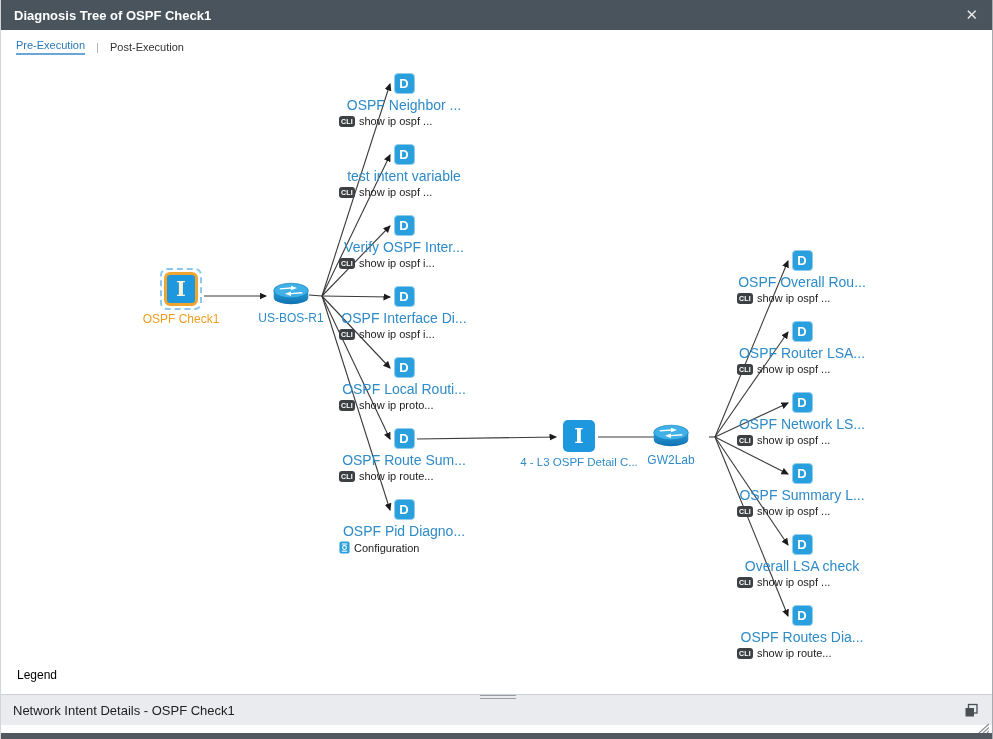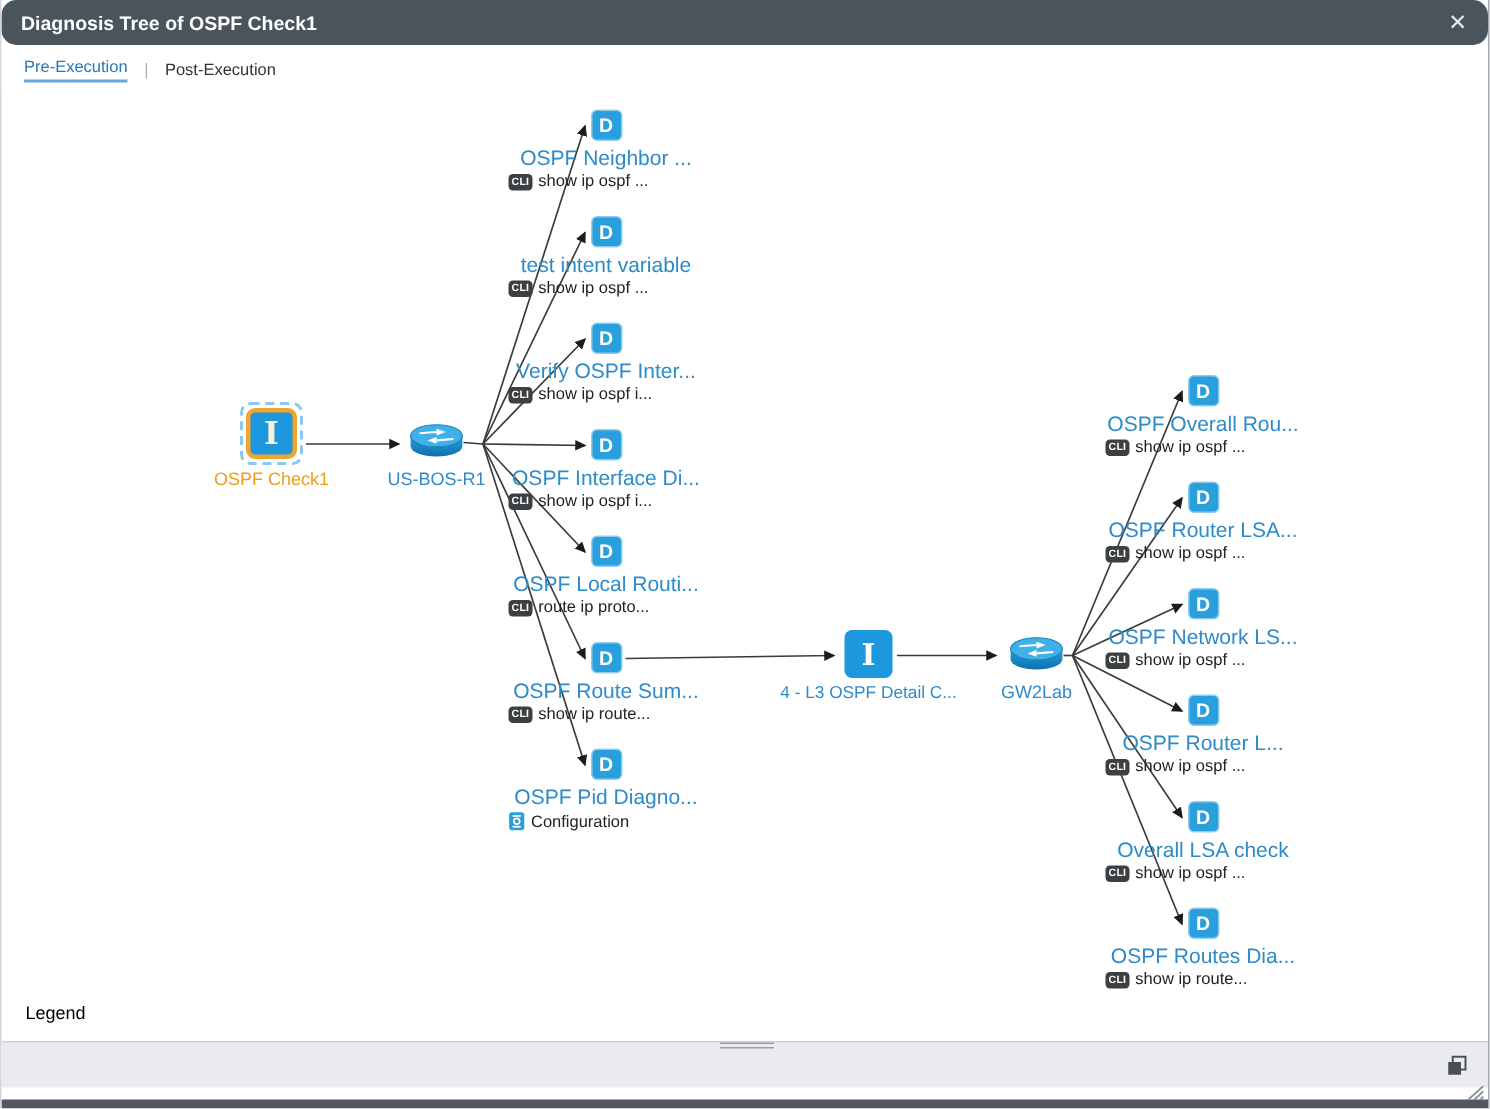--- a/index.html
+++ b/index.html
@@ -4,21 +4,21 @@
 <style>
   * { margin:0; padding:0; box-sizing:border-box; }
   html,body { width:993px; height:739px; }
   body {
     position:relative; overflow:hidden; background:#fff;
     font-family:"Liberation Sans", sans-serif;
     border-left:1px solid #d2d6da; border-right:1px solid #a6abb0;
   }
   
   .titlebar { position:absolute; top:0; left:0; right:0; height:30px; background:#4a545c;
-    display:flex; align-items:center; z-index:5;border-radius:10px; }
+    display:flex; align-items:center; z-index:5; }
   .titlebar .title { color:#ffffff; font-size:13px; font-weight:bold; padding-left:13px; }
   .titlebar .close { margin-left:auto; color:#e4e7ea; font-size:15px; padding:0 14px; cursor:pointer; }
   
   .tabs { position:absolute; top:30px; left:0; right:0; height:33px; background:#fff;
     display:flex; align-items:center; padding-left:15px; font-size:11px; z-index:4; }
   .tab-active { color:#2878b8; border-bottom:2px solid #6aa7d8; padding-bottom:2px; cursor:pointer; }
   .tab-sep { color:#a9adb1; margin:0 11px; }
   .tab-inactive { color:#333; cursor:pointer; }
   
   .edges { position:absolute; top:0; left:0; z-index:1; pointer-events:none; }
@@ -155,21 +155,21 @@
   <div class="cmd-line">
       <span class="cli-badge">CLI</span>
       <span>show ip ospf i...</span>
     </div>
 </div>
 <div class="node dnode" style="left:338px; top:357px;">
   <div class="d-icon">D</div>
   <div class="d-label">OSPF Local Routi...</div>
   <div class="cmd-line">
       <span class="cli-badge">CLI</span>
-      <span>route ip proto...</span>
+      <span>show ip proto...</span>
     </div>
 </div>
 <div class="node dnode" style="left:338px; top:428px;">
   <div class="d-icon">D</div>
   <div class="d-label">OSPF Route Sum...</div>
   <div class="cmd-line">
       <span class="cli-badge">CLI</span>
       <span>show ip route...</span>
     </div>
 </div>
@@ -185,21 +185,21 @@
     </svg>
       <span>Configuration</span>
     </div>
 </div>
 
 <div class="node mid-node">
   <div class="mid-icon">I</div>
   <div class="mid-label">4 - L3 OSPF Detail C...</div>
 </div>
 
-<div class="node router-node" style="left:645px; top:423px;">
+<div class="node router-node" style="left:625px; top:423px;">
   <svg viewBox="0 0 44 30" xmlns="http://www.w3.org/2000/svg">
     <defs>
         <linearGradient id="rg2" x1="0" y1="0" x2="0" y2="1">
       <stop offset="0" stop-color="#2a9fd8"></stop>
           <stop offset="1" stop-color="#0f6fb0"></stop>
     </linearGradient>
       </defs>
     <path d="M2 11 v8 a20 8 0 0 0 40 0 v-8 z" fill="url(#rg2)"></path>
     <ellipse cx="22" cy="11" rx="20" ry="8.5" fill="#3fb0e8" stroke="#1581bd" stroke-width="0.8"></ellipse>
     <path d="M9 9 L22 8" stroke="#fff" stroke-width="1.6"></path>
@@ -229,21 +229,21 @@
 <div class="node dnode" style="left:736px; top:392px;">
   <div class="d-icon">D</div>
   <div class="d-label">OSPF Network LS...</div>
   <div class="cmd-line">
       <span class="cli-badge">CLI</span>
       <span>show ip ospf ...</span>
     </div>
 </div>
 <div class="node dnode" style="left:736px; top:463px;">
   <div class="d-icon">D</div>
-  <div class="d-label">OSPF Router L...</div>
+  <div class="d-label">OSPF Summary L...</div>
   <div class="cmd-line">
       <span class="cli-badge">CLI</span>
       <span>show ip ospf ...</span>
     </div>
 </div>
 <div class="node dnode" style="left:736px; top:534px;">
   <div class="d-icon">D</div>
   <div class="d-label">Overall LSA check</div>
   <div class="cmd-line">
       <span class="cli-badge">CLI</span>
@@ -260,20 +260,21 @@
 </div>
 
 <div class="legend">Legend</div>
 
 <div class="splitter">
     <div></div>
     <div></div>
   </div>
 
 <div class="details-panel">
+  <div class="details-title">Network Intent Details - OSPF Check1</div>
   <svg class="copy-btn" viewBox="0 0 15 15" xmlns="http://www.w3.org/2000/svg">
     <rect x="4.5" y="1.5" width="8.5" height="8.5" fill="none" stroke="#4a4f54" stroke-width="1.3"></rect>
     <rect x="1.5" y="5" width="8.5" height="8.5" fill="#4a4f54"></rect>
   </svg>
 </div>
 
 <svg class="resize-grip" viewBox="0 0 12 10" xmlns="http://www.w3.org/2000/svg">
   <g stroke="#8a8f94" stroke-width="1.2">
     <line x1="2" y1="10" x2="12" y2="1"></line>
     <line x1="6" y1="10" x2="12" y2="4.5"></line>

